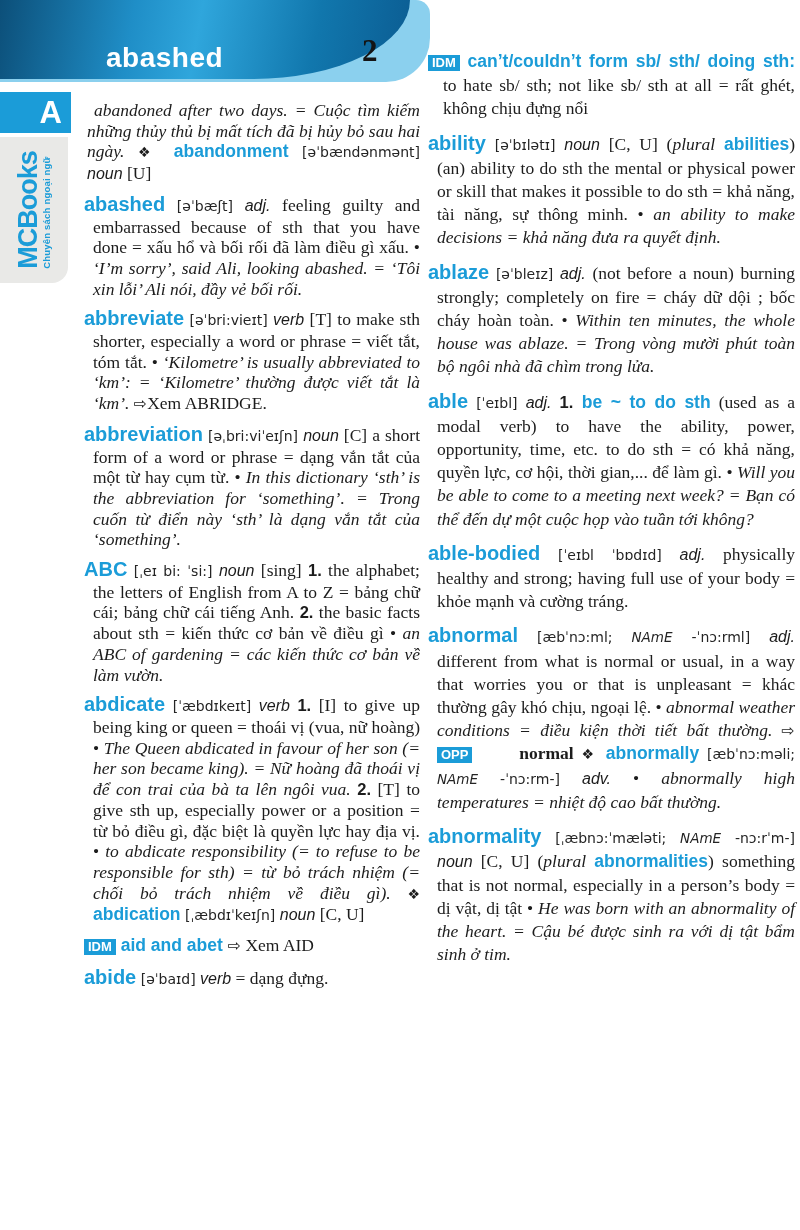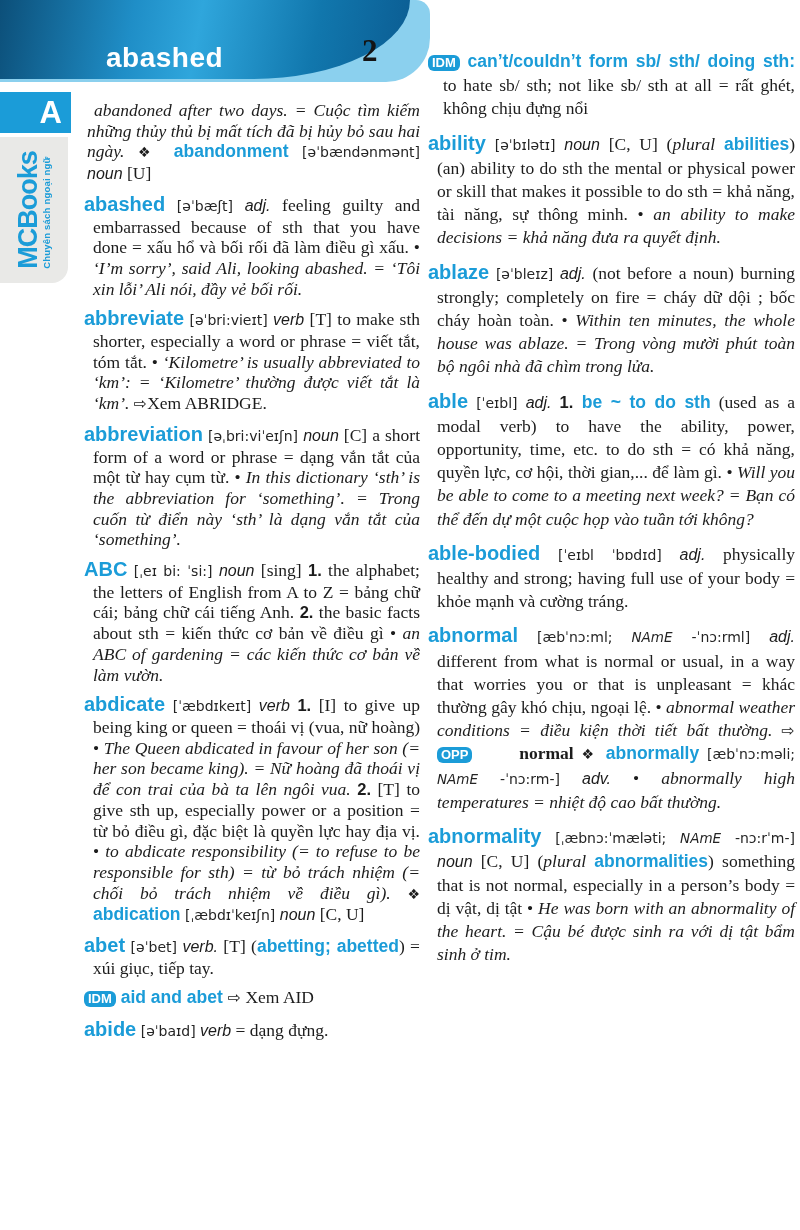--- a/index.html
+++ b/index.html
@@ -64,21 +64,21 @@
   .bb  { font-family: "Liberation Sans", sans-serif; font-weight: bold; color: #1b9cd8; font-size: 17.5px; }
   .ph  { font-family: "DejaVu Sans", sans-serif; font-size: 14px; color: #242424; }
   .phi { font-family: "DejaVu Sans", sans-serif; font-size: 13.5px; font-style: italic; color: #242424; }
   .pos { font-family: "Liberation Sans", sans-serif; font-style: italic; font-size: 16px; }
   .i   { font-style: italic; }
   .n   { font-family: "Liberation Sans", sans-serif; font-weight: bold; font-size: 16.5px; }
   .b   { font-weight: bold; padding-left: 39px; }
   .badge {
     font-family: "Liberation Sans", sans-serif; font-weight: bold;
     font-size: 13px; color: #ffffff; background: #1b9cd8;
-    padding: 0 4px 1px 4px; border-radius: 6px;
+    padding: 0 4px 1px 4px; border-radius: 0;
   }
   .arr { font-family: "DejaVu Sans", sans-serif; font-size: 16px; font-style: normal; }
   .dia { font-family: "DejaVu Sans", sans-serif; font-size: 14px; font-style: normal; }
 </style>
 </head>
 <body>
 
 <div class="page">
 
   <div class="header">
@@ -97,21 +97,20 @@
     </div>
   </div>
 
   <div class="col col-left" id="col-left">
       <p class="cont"><span class="i">abandoned after two days. = Cuộc tìm kiếm những thủy thủ bị mất tích đã bị hủy bỏ sau hai ngày. </span><span class="dia">❖</span><span class="bb"> abandonment</span><span class="ph"> [əˈbændənmənt] </span><span class="pos">noun</span><span class="t"> [U]</span></p>
       <p class="entry"><span class="hw">abashed</span><span class="ph"> [əˈbæʃt] </span><span class="pos">adj.</span><span class="t"> feeling guilty and embarrassed because of sth that you have done = xấu hổ và bối rối đã làm điều gì xấu. • </span><span class="i">‘I’m sorry’, said Ali, looking abashed. = ‘Tôi xin lỗi’ Ali nói, đầy vẻ bối rối.</span></p>
       <p class="entry"><span class="hw">abbreviate</span><span class="ph"> [əˈbri:vieɪt] </span><span class="pos">verb</span><span class="t"> [T] to make sth shorter, especially a word or phrase = viết tắt, tóm tắt. • </span><span class="i">‘Kilometre’ is usually abbreviated to ‘km’: = ‘Kilometre’ thường được viết tắt là ‘km’. </span><span class="arr">⇨</span><span class="t">Xem ABRIDGE.</span></p>
       <p class="entry"><span class="hw">abbreviation</span><span class="ph"> [əˌbri:viˈeɪʃn] </span><span class="pos">noun</span><span class="t"> [C] a short form of a word or phrase = dạng vắn tắt của một từ hay cụm từ. • </span><span class="i">In this dictionary ‘sth’ is the abbreviation for ‘something’. = Trong cuốn từ điển này ‘sth’ là dạng vắn tắt của ‘something’.</span></p>
       <p class="entry"><span class="hw">ABC</span><span class="ph"> [ˌeɪ bi: ˈsi:] </span><span class="pos">noun</span><span class="t"> [sing] </span><span class="n">1.</span><span class="t"> the alphabet; the letters of English from A to Z = bảng chữ cái; bảng chữ cái tiếng Anh. </span><span class="n">2.</span><span class="t"> the basic facts about sth = kiến thức cơ bản về điều gì • </span><span class="i">an ABC of gardening = các kiến thức cơ bản về làm vườn.</span></p>
       <p class="entry"><span class="hw">abdicate</span><span class="ph"> [ˈæbdɪkeɪt] </span><span class="pos">verb</span><span class="t"> </span><span class="n">1.</span><span class="t"> [I] to give up being king or queen = thoái vị (vua, nữ hoàng) • </span><span class="i">The Queen abdicated in favour of her son (= her son became king). = Nữ hoàng đã thoái vị để con trai của bà ta lên ngôi vua. </span><span class="n">2.</span><span class="t"> [T] to give sth up, especially power or a position = từ bỏ điều gì, đặc biệt là quyền lực hay địa vị. • </span><span class="i">to abdicate responsibility (= to refuse to be responsible for sth) = từ bỏ trách nhiệm (= chối bỏ trách nhiệm về điều gì). </span><span class="dia">❖</span><span class="bb"> abdication</span><span class="ph"> [ˌæbdɪˈkeɪʃn] </span><span class="pos">noun</span><span class="t"> [C, U]</span></p>
-      <p class="entry"><span class="hw">abet</span><span class="ph"> [əˈbet] </span><span class="pos">verb.</span><span class="t"> [T] (</span><span class="bb">abetting; abetted</span><span class="t">) = xúi giục, tiếp tay.</span></p>
       <p class="idm"><span class="badge">IDM</span><span class="bb"> aid and abet </span><span class="arr">⇨</span><span class="t"> Xem AID</span></p>
       <p class="entry"><span class="hw">abide</span><span class="ph"> [əˈbaɪd] </span><span class="pos">verb</span><span class="t"> = dạng đựng.</span></p>
     </div>
   <div class="col col-right" id="col-right">
       <p class="idm"><span class="badge">IDM</span><span class="bb"> can’t/couldn’t form sb/ sth/ doing sth:</span><span class="t"> to hate sb/ sth; not like sb/ sth at all = rất ghét, không chịu đựng nổi</span></p>
       <p class="entry"><span class="hw">ability</span><span class="ph"> [əˈbɪlətɪ] </span><span class="pos">noun</span><span class="t"> [C, U] (</span><span class="i">plural</span><span class="t"> </span><span class="bb">abilities</span><span class="t">) (an) ability to do sth the mental or physical power or skill that makes it possible to do sth = khả năng, tài năng, sự thông minh. • </span><span class="i">an ability to make decisions = khả năng đưa ra quyết định.</span></p>
       <p class="entry"><span class="hw">ablaze</span><span class="ph"> [əˈbleɪz] </span><span class="pos">adj.</span><span class="t"> (not before a noun) burning strongly; completely on fire = cháy dữ dội ; bốc cháy hoàn toàn. • </span><span class="i">Within ten minutes, the whole house was ablaze. = Trong vòng mười phút toàn bộ ngôi nhà đã chìm trong lửa.</span></p>
       <p class="entry"><span class="hw">able</span><span class="ph"> [ˈeɪbl] </span><span class="pos">adj.</span><span class="t"> </span><span class="n">1.</span><span class="bb"> be ~ to do sth</span><span class="t"> (used as a modal verb) to have the ability, power, opportunity, time, etc. to do sth = có khả năng, quyền lực, cơ hội, thời gian,... để làm gì. • </span><span class="i">Will you be able to come to a meeting next week? = Bạn có thể đến dự một cuộc họp vào tuần tới không?</span></p>
       <p class="entry"><span class="hw">able-bodied</span><span class="ph"> [ˈeɪbl ˈbɒdɪd] </span><span class="pos">adj.</span><span class="t"> physically healthy and strong; having full use of your body = khỏe mạnh và cường tráng.</span></p>
       <p class="entry"><span class="hw">abnormal</span><span class="ph"> [æbˈnɔ:ml; </span><span class="phi">NAmE</span><span class="ph"> -ˈnɔ:rml] </span><span class="pos">adj.</span><span class="t"> different from what is normal or usual, in a way that worries you or that is unpleasant = khác thường gây khó chịu, ngoại lệ. • </span><span class="i">abnormal weather conditions = điều kiện thời tiết bất thường.</span><span class="t"> </span><span class="arr">⇨</span><span class="t"> </span><span class="badge">OPP</span><span class="b"> normal </span><span class="dia">❖</span><span class="bb"> abnormally</span><span class="ph"> [æbˈnɔ:məli; </span><span class="phi">NAmE</span><span class="ph"> -ˈnɔ:rm-] </span><span class="pos">adv.</span><span class="t"> • </span><span class="i">abnormally high temperatures = nhiệt độ cao bất thường.</span></p>

